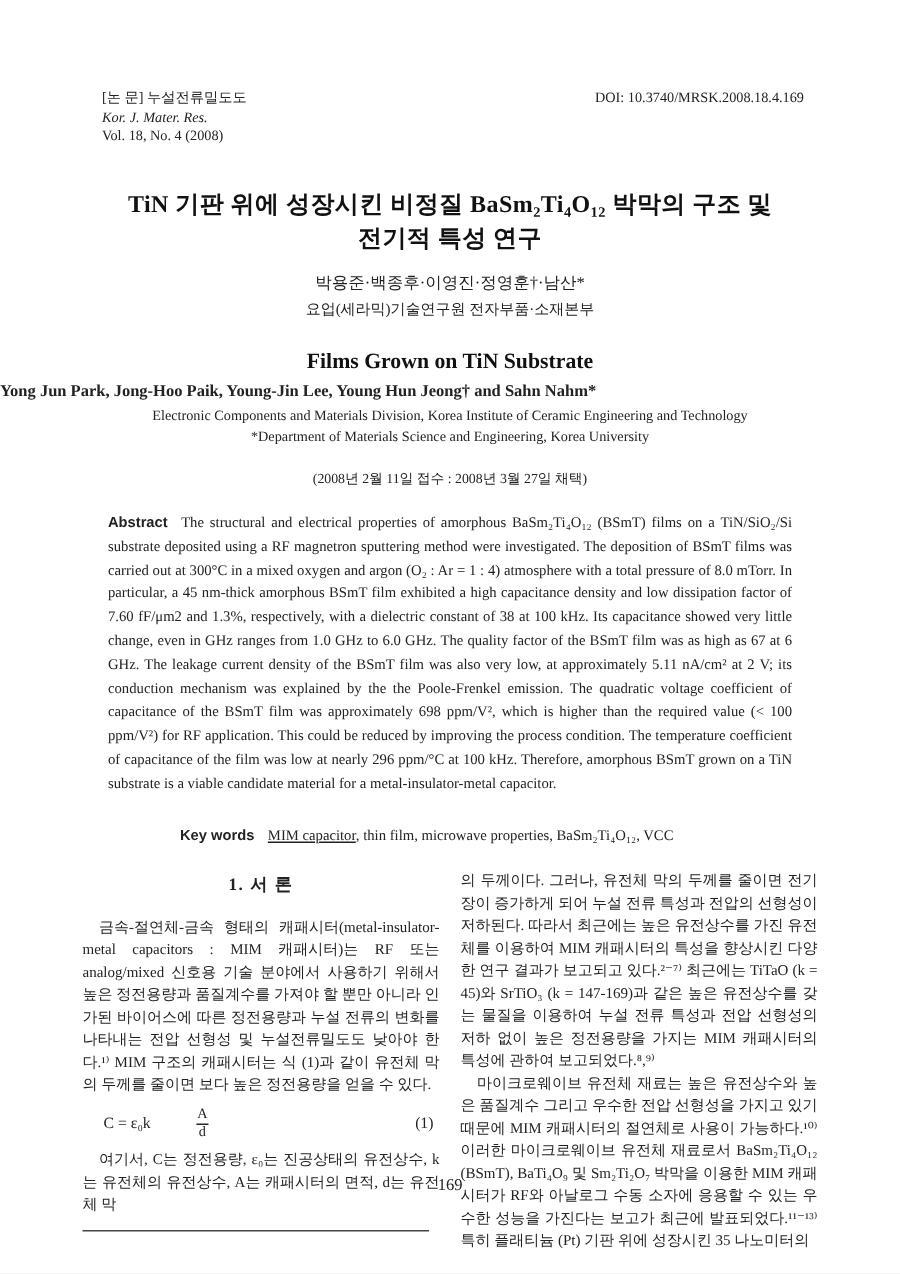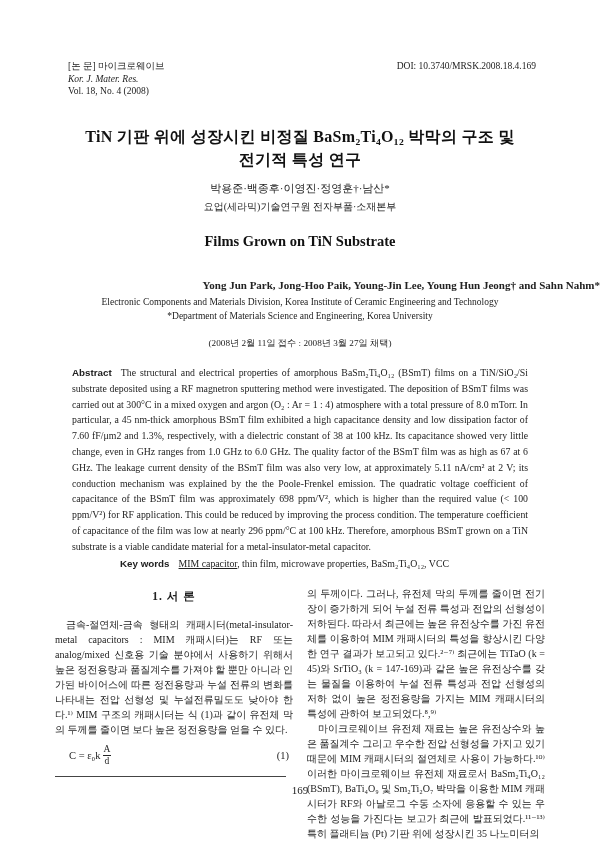--- a/index.html
+++ b/index.html
@@ -14,56 +14,56 @@
             margin:60px 64px 0 68px; font-size:9.5px; line-height:12.5px; }
   .header-left .it { font-style:italic; }
   .doi { font-size:9.5px; }
   
   .title-ko { margin-top:27px; text-align:center; font-size:16px; line-height:23px;
               font-weight:600; color:#111; letter-spacing:.3px; }
   .authors-ko { margin-top:10px; text-align:center; font-size:11px; font-weight:400; }
   .affil-ko { margin-top:4px; text-align:center; font-size:10px; line-height:14.5px; }
   .title-en { margin-top:17px; text-align:center; font-size:14.5px; line-height:20px;
               font-weight:700; color:#111; }
-  .authors-en { margin-top:28px; text-align:right; font-size:11px; font-weight:700; }
+  .authors-en { margin-top:4px; text-align:left; font-size:11px; font-weight:700; }
   .affil-en { margin-top:5px; text-align:center; font-size:9.5px; line-height:13.5px; }
   .dates { margin-top:14px; text-align:center; font-size:9.2px; }
   
   .abstract { margin:15px 72px 0; font-size:9.8px; line-height:15.8px; text-align:justify; }
   .label-sans { font-family:"Liberation Sans","DejaVu Sans",sans-serif; font-weight:700;
                 font-size:9.8px; margin-right:9px; }
-  .keywords { margin:3px 72px 0; font-size:9.8px;padding-left:48px; }
+  .keywords { margin:21px 72px 0; font-size:9.8px;padding-left:48px; }
   .u { text-decoration:underline; }
   
   .content { display:flex; gap:14px; margin:17px 55px 0; }
   .col { width:50%; font-size:10px; line-height:15px; text-align:justify; }
   .sec-heading { text-align:center; font-size:11.5px; font-weight:700; margin:3px 0 13px;
                  letter-spacing:1px; }
   .para { text-indent:11px; }
   
-  .equation { display:flex; align-items:center; margin:7px 0 5px 14px; font-size:10.5px; }
+  .equation { display:flex; align-items:center; margin:7px 0 5px 14px; font-size:10.5px;gap:28px; }
   .frac { display:inline-flex; flex-direction:column; align-items:center; margin-left:2px;
           font-size:9.5px; line-height:11px; }
   .frac .den { border-top:1px solid #222; padding:0 2px; }
   .eq-tag { margin-left:auto; margin-right:4px; }
   
   .footnote { margin-top:9px; width:97%; border-top:1.2px solid #444; padding-top:4px;
               font-size:9.3px; line-height:13px; text-align:left; }
   
   .page-num { position:absolute; top:784px; left:0; width:100%; text-align:center;
               font-size:11px; }
 </style>
 </head>
 <body>
 
 <div class="page">
 
   <div class="header">
     <div class="header-left">
-      <div>[논  문] 마이크로웨이브</div>
+      <div>[논  문] 누설전류밀도도</div>
       <div class="it">Kor. J. Mater. Res.</div>
       <div>Vol. 18, No. 4 (2008)</div>
     </div>
     <div class="doi">DOI: 10.3740/MRSK.2008.18.4.169</div>
   </div>
 
   <div class="title-ko">
     <div>TiN 기판 위에 성장시킨 비정질 BaSm₂Ti₄O₁₂ 박막의 구조 및</div>
     <div>전기적 특성 연구</div>
   </div>
@@ -95,20 +95,21 @@
       <div class="sec-heading">1. 서  론</div>
       <p class="para">금속-절연체-금속 형태의 캐패시터(metal-insulator-metal capacitors : MIM 캐패시터)는 RF 또는 analog/mixed 신호용 기술 분야에서 사용하기 위해서 높은 정전용량과 품질계수를 가져야 할 뿐만 아니라 인가된 바이어스에 따른 정전용량과 누설 전류의 변화를 나타내는 전압 선형성 및 누설전류밀도도 낮아야 한다.¹⁾ MIM 구조의 캐패시터는 식 (1)과 같이 유전체 막의 두께를 줄이면 보다 높은 정전용량을 얻을 수 있다.</p>
       <div class="equation">
         <span>C = ε₀k</span>
         <span class="frac">
           <span class="num">A</span>
           <span class="den">d</span>
         </span>
         <span class="eq-tag">(1)</span>
       </div>
+      <p class="para">여기서, C는 정전용량, ε₀는 진공상태의 유전상수, k는 유전체의 유전상수, A는 캐패시터의 면적, d는 유전체 막</p>
       <div class="footnote">
         
         
       </div>
     </div>
 
     <div class="col">
       <p>의 두께이다. 그러나, 유전체 막의 두께를 줄이면 전기장이 증가하게 되어 누설 전류 특성과 전압의 선형성이 저하된다. 따라서 최근에는 높은 유전상수를 가진 유전체를 이용하여 MIM 캐패시터의 특성을 향상시킨 다양한 연구 결과가 보고되고 있다.²⁻⁷⁾ 최근에는 TiTaO (k = 45)와 SrTiO₃ (k = 147-169)과 같은 높은 유전상수를 갖는 물질을 이용하여 누설 전류 특성과 전압 선형성의 저하 없이 높은 정전용량을 가지는 MIM 캐패시터의 특성에 관하여 보고되었다.⁸,⁹⁾</p>
       <p class="para">마이크로웨이브 유전체 재료는 높은 유전상수와 높은 품질계수 그리고 우수한 전압 선형성을 가지고 있기 때문에 MIM 캐패시터의 절연체로 사용이 가능하다.¹⁰⁾ 이러한 마이크로웨이브 유전체 재료로서 BaSm₂Ti₄O₁₂ (BSmT), BaTi₄O₉ 및 Sm₂Ti₂O₇ 박막을 이용한 MIM 캐패시터가 RF와 아날로그 수동 소자에 응용할 수 있는 우수한 성능을 가진다는 보고가 최근에 발표되었다.¹¹⁻¹³⁾ 특히 플래티늄 (Pt) 기판 위에 성장시킨 35 나노미터의</p>
     </div>

